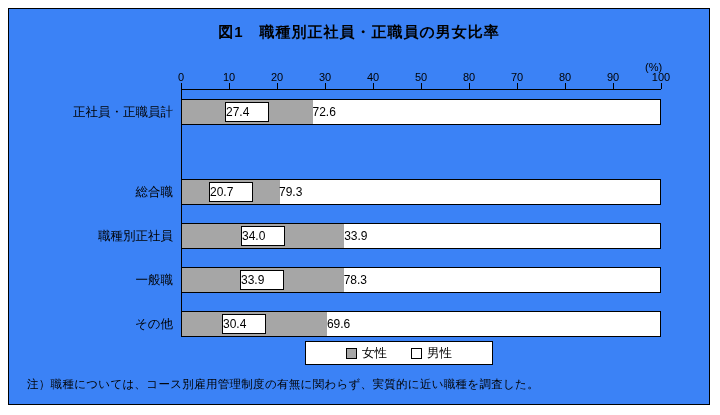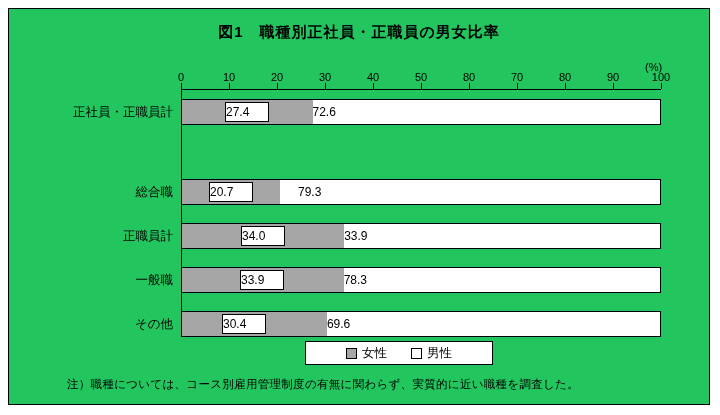--- a/index.html
+++ b/index.html
@@ -15,21 +15,21 @@
     overflow: hidden;
   }
   #frame {
     position: absolute;
     left: 8px;
     top: 8px;
     width: 702px;
     height: 397px;
     border: 1px solid #000;
     box-sizing: border-box;
-    background: #22c55e;
+    background: #3b82f6;
   }
   #title {
     position: absolute;
     left: 0;
     top: 14px;
     width: 100%;
     text-align: center;
     font-size: 15px;
     font-weight: bold;
     letter-spacing: 1px;
@@ -156,21 +156,20 @@
     display: inline-block;
   }
   .sw-female { background: #a6a6a6; }
   .sw-male { background: #ffffff; }
   #note {
     position: absolute;
     left: 18px;
     top: 368px;
     font-size: 11.5px;
     letter-spacing: 0.3px;
-    margin-left: 40px;
   }
 </style>
 </head>
 <body>
 
 <div id="frame">
 
   <div id="title">図1　職種別正社員・正職員の男女比率</div>
 
   <div id="pct-label">(%)</div>
@@ -212,25 +211,25 @@
       <div class="bar seg-male" style="left:131.5px;width:348.5px"></div>
       <div class="val val-female" style="left:44px">27.4</div>
       <div class="val" style="left:131.5px;width:348.5px">72.6</div>
     </div>
 
     <div class="row" style="top:98px">
       <div class="row-label">総合職</div>
       <div class="bar seg-female" style="width:99.4px"></div>
       <div class="bar seg-male" style="left:99.4px;width:380.6px"></div>
       <div class="val val-female" style="left:28px">20.7</div>
-      <div class="val" style="left:117px;width:380.6px">79.3</div>
+      <div class="val" style="left:98px;width:380.6px">79.3</div>
     </div>
 
     <div class="row" style="top:142px">
-      <div class="row-label">正職員計</div>
+      <div class="row-label">職種別正社員</div>
       <div class="bar seg-female" style="width:163.2px"></div>
       <div class="bar seg-male" style="left:163.2px;width:316.8px"></div>
       <div class="val val-female" style="left:60px">34.0</div>
       <div class="val" style="left:163.2px;width:316.8px">33.9</div>
     </div>
 
     <div class="row" style="top:186px">
       <div class="row-label">一般職</div>
       <div class="bar seg-female" style="width:162.7px"></div>
       <div class="bar seg-male" style="left:162.7px;width:317.3px"></div>

